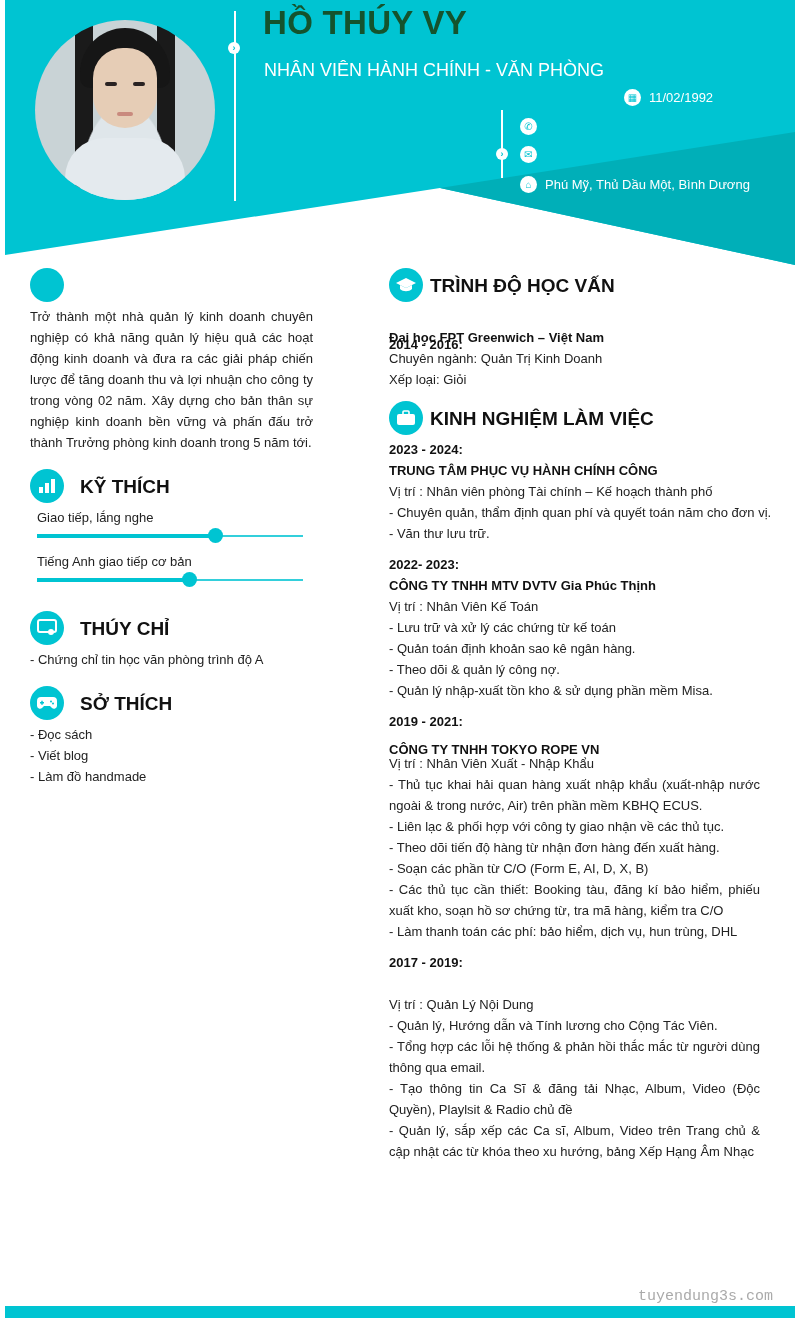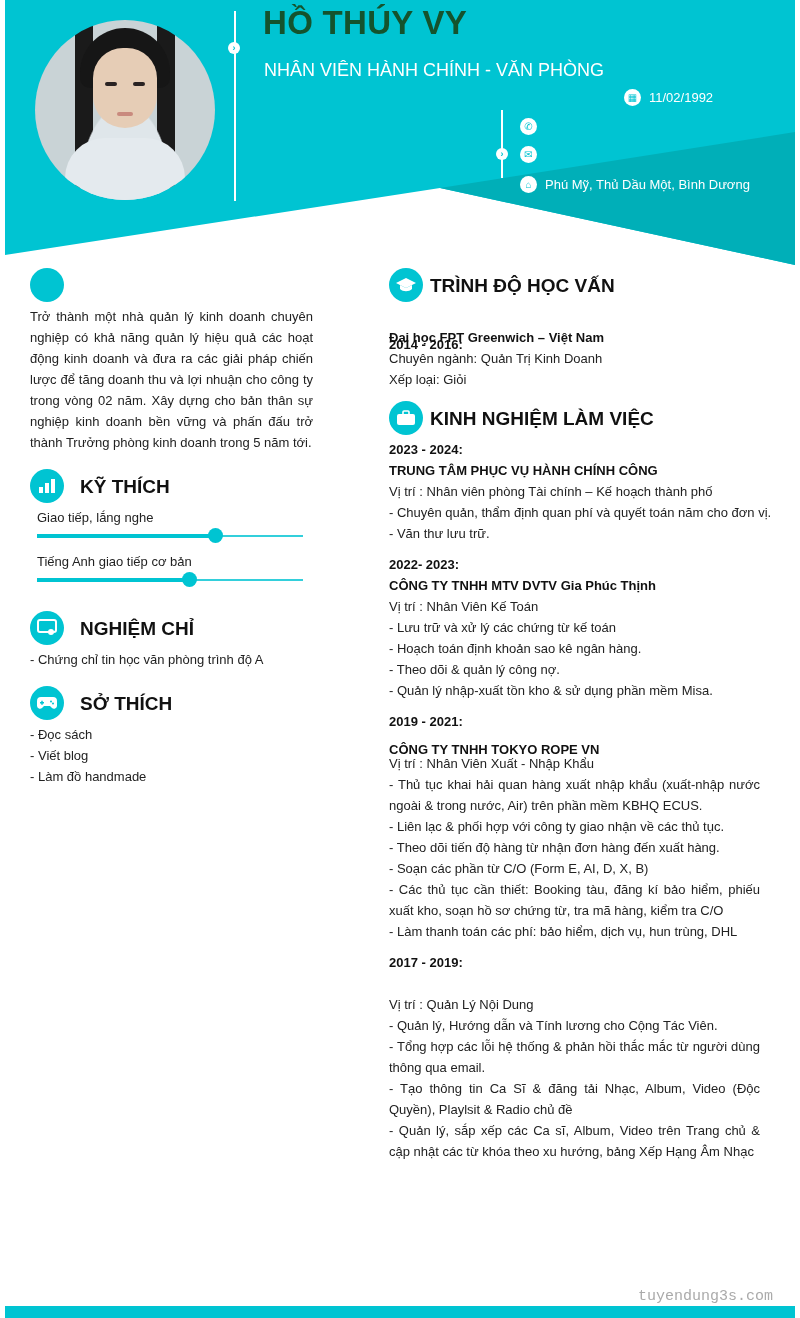--- a/index.html
+++ b/index.html
@@ -105,21 +105,21 @@
 <div class="skill-track" style="left:37px; top:579px; width:266px;"></div>
 <div class="skill-fill" style="left:37px; top:578px; width:152px;"></div>
 <div class="skill-knob" style="left:182px; top:572px;"></div>
 
 <div class="sec-ico" style="left:30px; top:611px;">
   <svg width="20" height="18" viewBox="0 0 20 18">
       <rect x="1" y="1" width="18" height="12" rx="2" fill="none" stroke="#fff" stroke-width="2"></rect>
       <circle cx="14" cy="13" r="3" fill="#fff"></circle>
     </svg>
 </div>
-<div class="sec-title" style="left:80px; top:618px;">NGHIỆM CHỈ</div>
+<div class="sec-title" style="left:80px; top:618px;">THÚY CHỈ</div>
 <div class="txt" style="left:30px; top:649px;">- Chứng chỉ tin học văn phòng trình độ A</div>
 
 <div class="sec-ico" style="left:30px; top:686px;">
   <svg width="22" height="14" viewBox="0 0 22 14">
       <path d="M5 1h12a4 4 0 0 1 4 4l0 5a3 3 0 0 1-5 2l-2-2H8l-2 2a3 3 0 0 1-5-2V5a4 4 0 0 1 4-4z" fill="#fff"></path>
       <rect x="4" y="6" width="4" height="1.5" fill="#00c4d2"></rect>
       <rect x="5.25" y="4.75" width="1.5" height="4" fill="#00c4d2"></rect>
       <circle cx="15" cy="5.5" r="1" fill="#00c4d2"></circle>
       <circle cx="17" cy="7.5" r="1" fill="#00c4d2"></circle>
     </svg>
@@ -152,21 +152,21 @@
 <div class="txt bold" style="left:389px; top:439px;">2023 - 2024:</div>
 <div class="txt bold" style="left:389px; top:460px;">TRUNG TÂM PHỤC VỤ HÀNH CHÍNH CÔNG</div>
 <div class="txt" style="left:389px; top:481px;">Vị trí : Nhân viên phòng Tài chính – Kế hoạch thành phố</div>
 <div class="txt" style="left:389px; top:502px;">- Chuyên quản, thẩm định quan phí và quyết toán năm cho đơn vị.</div>
 <div class="txt" style="left:389px; top:523px;">- Văn thư lưu trữ.</div>
 
 <div class="txt bold" style="left:389px; top:554px;">2022- 2023:</div>
 <div class="txt bold" style="left:389px; top:575px;">CÔNG TY TNHH MTV DVTV Gia Phúc Thịnh</div>
 <div class="txt" style="left:389px; top:596px;">Vị trí : Nhân Viên Kế Toán</div>
 <div class="txt" style="left:389px; top:617px;">- Lưu trữ và xử lý các chứng từ kế toán</div>
-<div class="txt" style="left:389px; top:638px;">- Hoạch toán định khoản sao kê ngân hàng.</div>
+<div class="txt" style="left:389px; top:638px;">- Quản toán định khoản sao kê ngân hàng.</div>
 <div class="txt" style="left:389px; top:659px;">- Theo dõi &amp; quản lý công nợ.</div>
 <div class="txt" style="left:389px; top:680px;">- Quản lý nhập-xuất tồn kho &amp; sử dụng phần mềm Misa.</div>
 
 <div class="txt bold" style="left:389px; top:711px;">2019 - 2021:</div>
 <div class="txt bold" style="left:389px; top:732px;margin-top:7px;">CÔNG TY TNHH TOKYO ROPE VN</div>
 <div class="txt" style="left:389px; top:753px;">Vị trí : Nhân Viên Xuất - Nhập Khẩu</div>
 <div class="txt justify" style="left:389px; top:774px; width:371px;">- Thủ tục khai hải quan hàng xuất nhập khẩu (xuất-nhập nước ngoài &amp; trong nước, Air) trên phần mềm KBHQ ECUS.</div>
 <div class="txt" style="left:389px; top:816px;">- Liên lạc &amp; phối hợp với công ty giao nhận về các thủ tục.</div>
 <div class="txt" style="left:389px; top:837px;">- Theo dõi tiến độ hàng từ nhận đơn hàng đến xuất hàng.</div>
 <div class="txt" style="left:389px; top:858px;">- Soạn các phần từ C/O (Form E, AI, D, X, B)</div>

